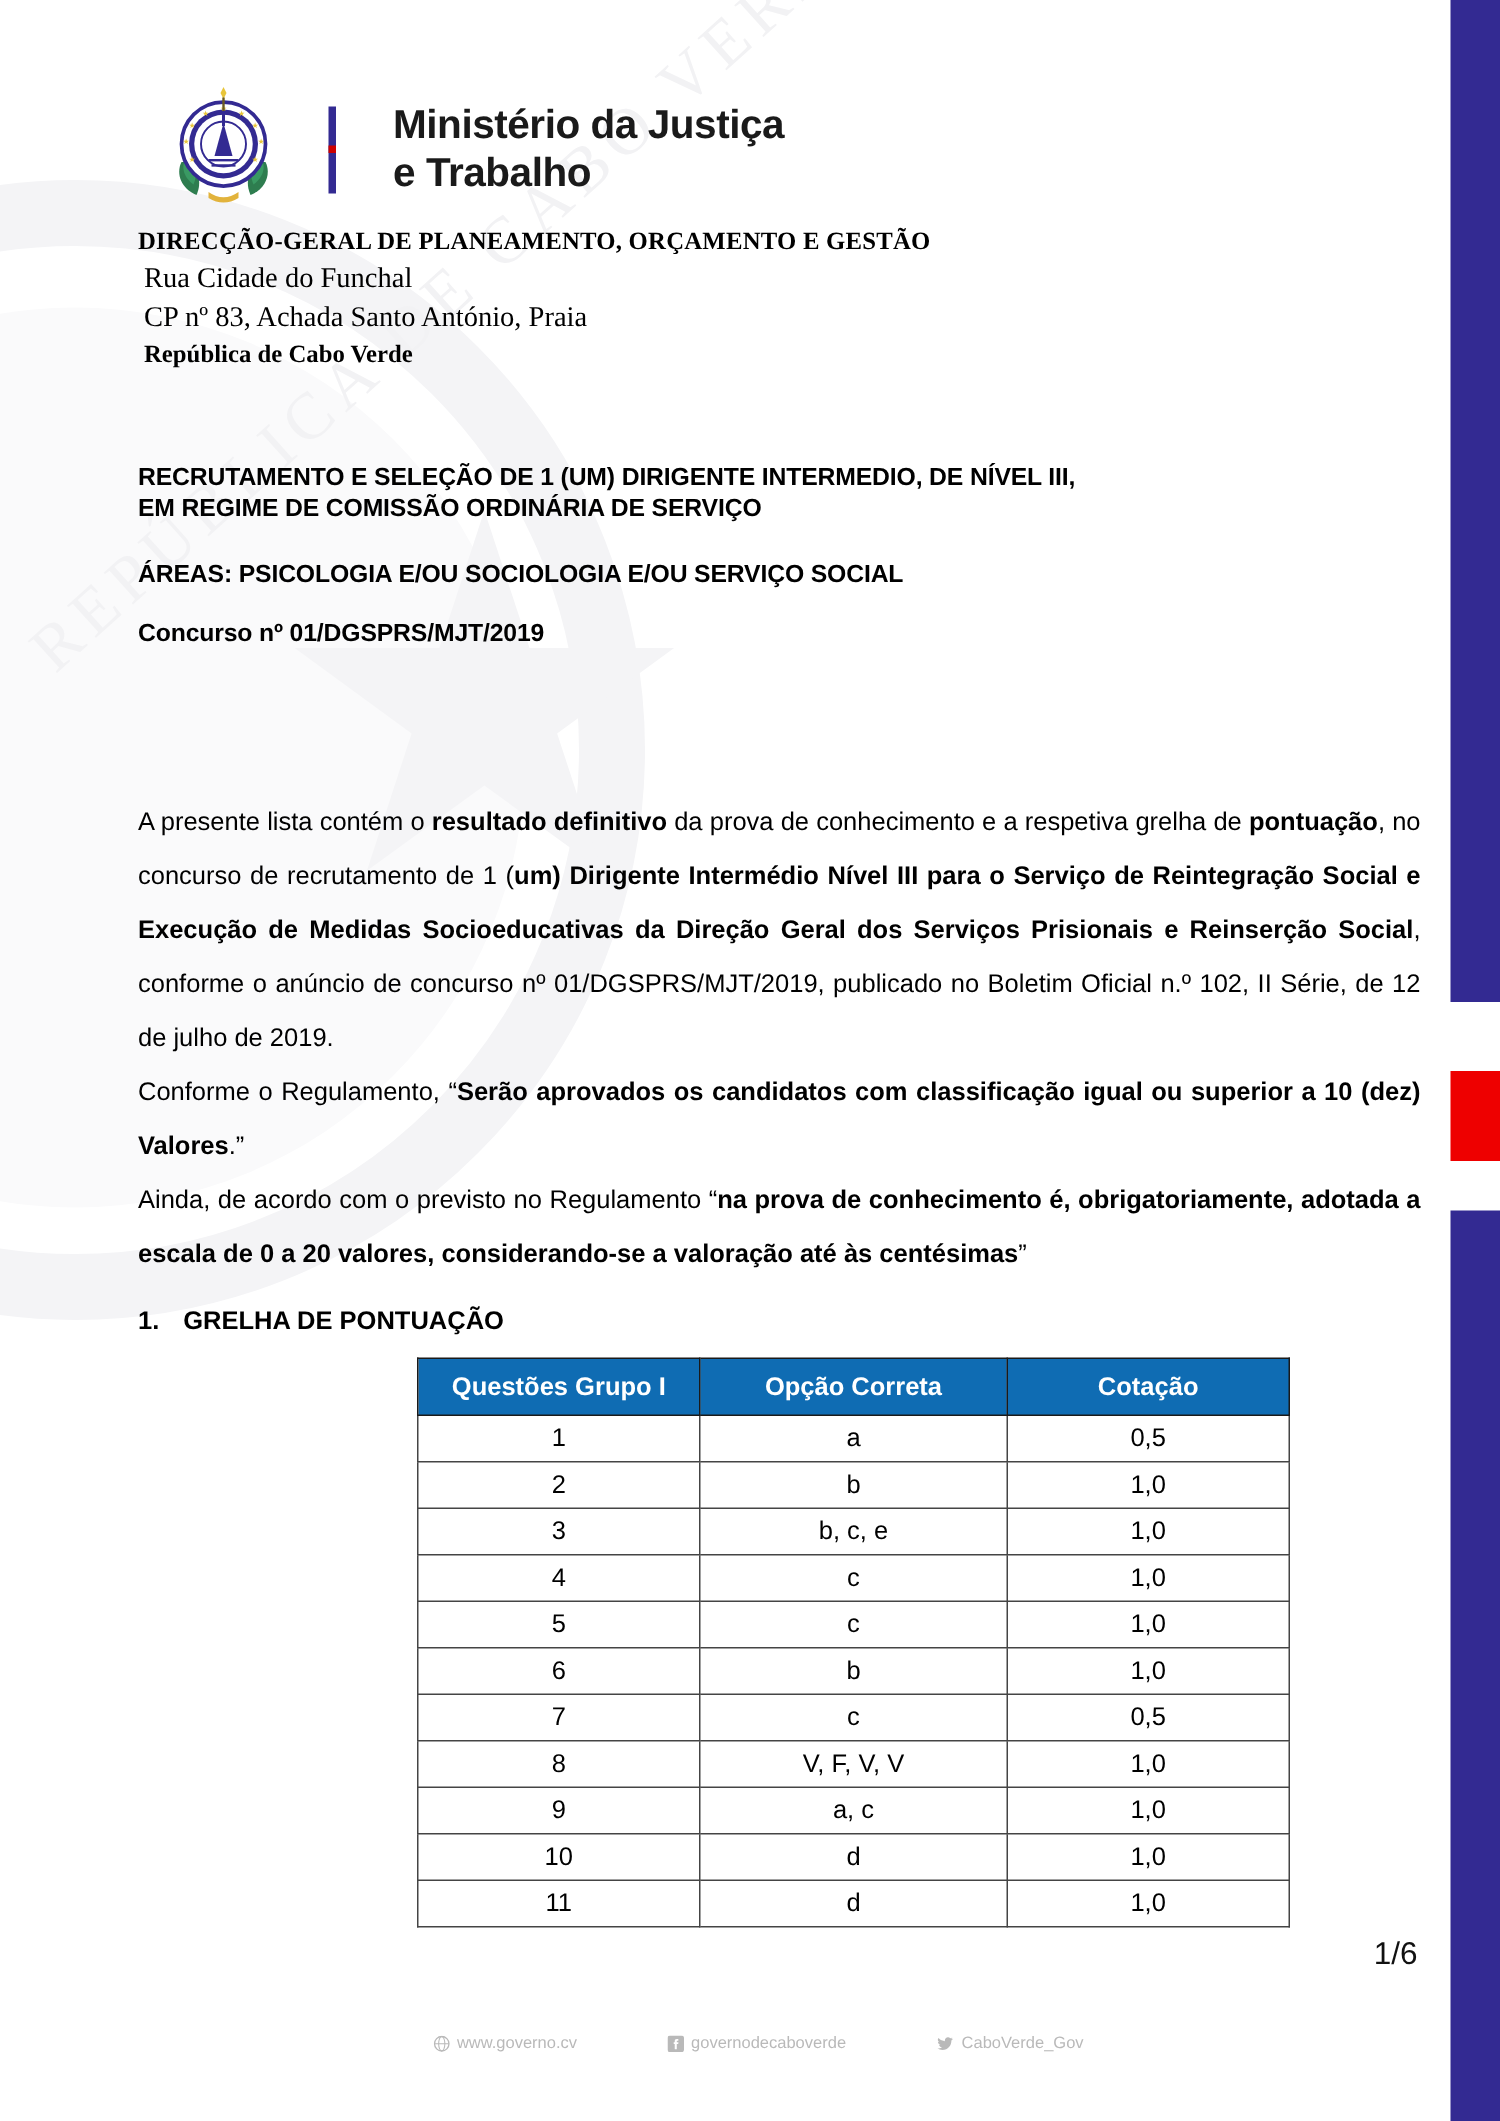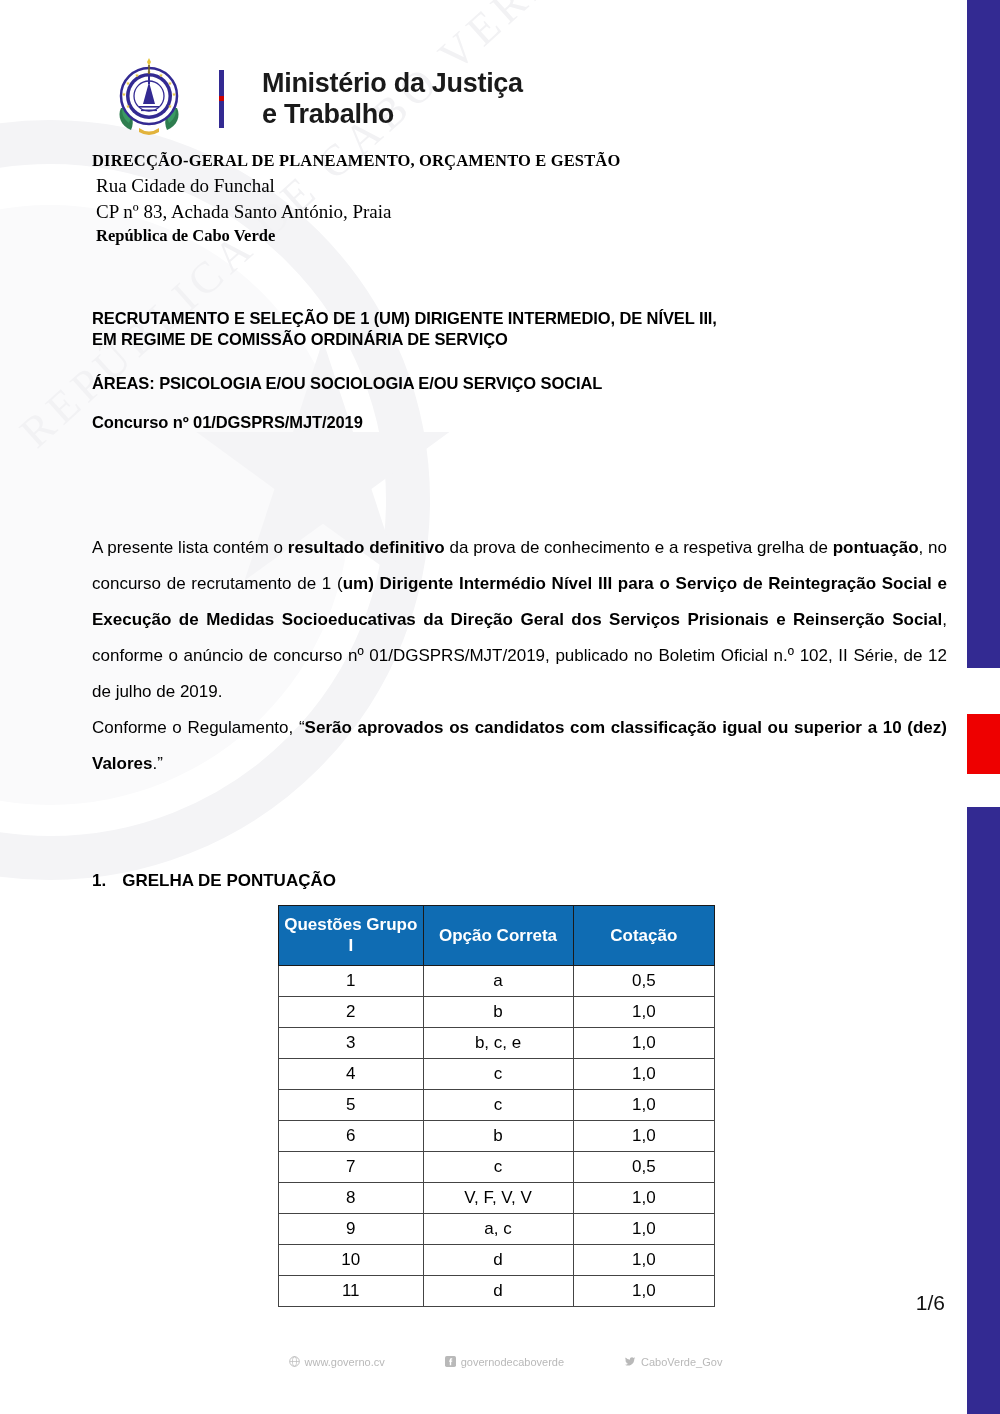--- a/index.html
+++ b/index.html
@@ -184,21 +184,21 @@
     font-weight: bold;
     font-size: 17px;
   }
   .section-heading .num { margin-right: 16px; }
 
   
   .grade-table {
     position: absolute;
     left: 278px;
     top: 905px;
-    width: 437px;
+    width: 582px;
     border-collapse: collapse;
     font-size: 17px;
   }
   .grade-table th {
     background: #0f6cb3;
     color: #ffffff;
     font-weight: bold;
     font-size: 17px;
     padding: 8px 4px;
     border: 1px solid #1a1a1a;
@@ -234,21 +234,21 @@
     width: 967px;
     display: flex;
     justify-content: center;
     align-items: center;
     gap: 16px;
     color: #b9b9b9;
     font-size: 11px;
   }
   .footer-item {
     display: flex;
-    align-items: flex-start;
+    align-items: flex-end;
     gap: 5px;
     white-space: nowrap;
     padding-left: 44px;
   }
   .footer-item svg { display: block; }
 </style>
 </head>
 <body>
 
 <div class="edge-bar edge-bar-top"></div>
@@ -323,20 +323,21 @@
     <div class="title-gap"></div>
     <div class="title-line">ÁREAS: PSICOLOGIA E/OU SOCIOLOGIA E/OU SERVIÇO SOCIAL</div>
     <div class="title-gap-sm"></div>
     <div class="title-line">Concurso nº 01/DGSPRS/MJT/2019</div>
     <div class="title-gap-sm"></div>
   </div>
 
   <div class="body-copy">
     <p><span>A presente lista contém o </span><b>resultado definitivo</b><span> da prova de conhecimento e a respetiva grelha de </span><b>pontuação</b><span>, no concurso de recrutamento de 1 (</span><b>um) Dirigente Intermédio Nível III para o Serviço de Reintegração Social e Execução de Medidas Socioeducativas da Direção Geral dos Serviços Prisionais e Reinserção Social</b><span>, conforme o anúncio de concurso nº 01/DGSPRS/MJT/2019, publicado no Boletim Oficial n.º 102, II Série, de 12 de julho de 2019.</span></p>
     <p><span>Conforme o Regulamento, “</span><b>Serão aprovados os candidatos com classificação igual ou superior a 10 (dez) Valores</b><span>.”</span></p>
+    <p><span>Ainda, de acordo com o previsto no Regulamento “</span><b>na prova de conhecimento é, obrigatoriamente, adotada a escala de 0 a 20 valores, considerando-se a valoração até às centésimas</b><span>”</span></p>
   </div>
 
   <div class="section-heading">
     <span class="num">1.</span><span>GRELHA DE PONTUAÇÃO</span>
   </div>
 
   <table class="grade-table">
     <thead>
       <tr>
         <th class="col-q">Questões Grupo I</th>

